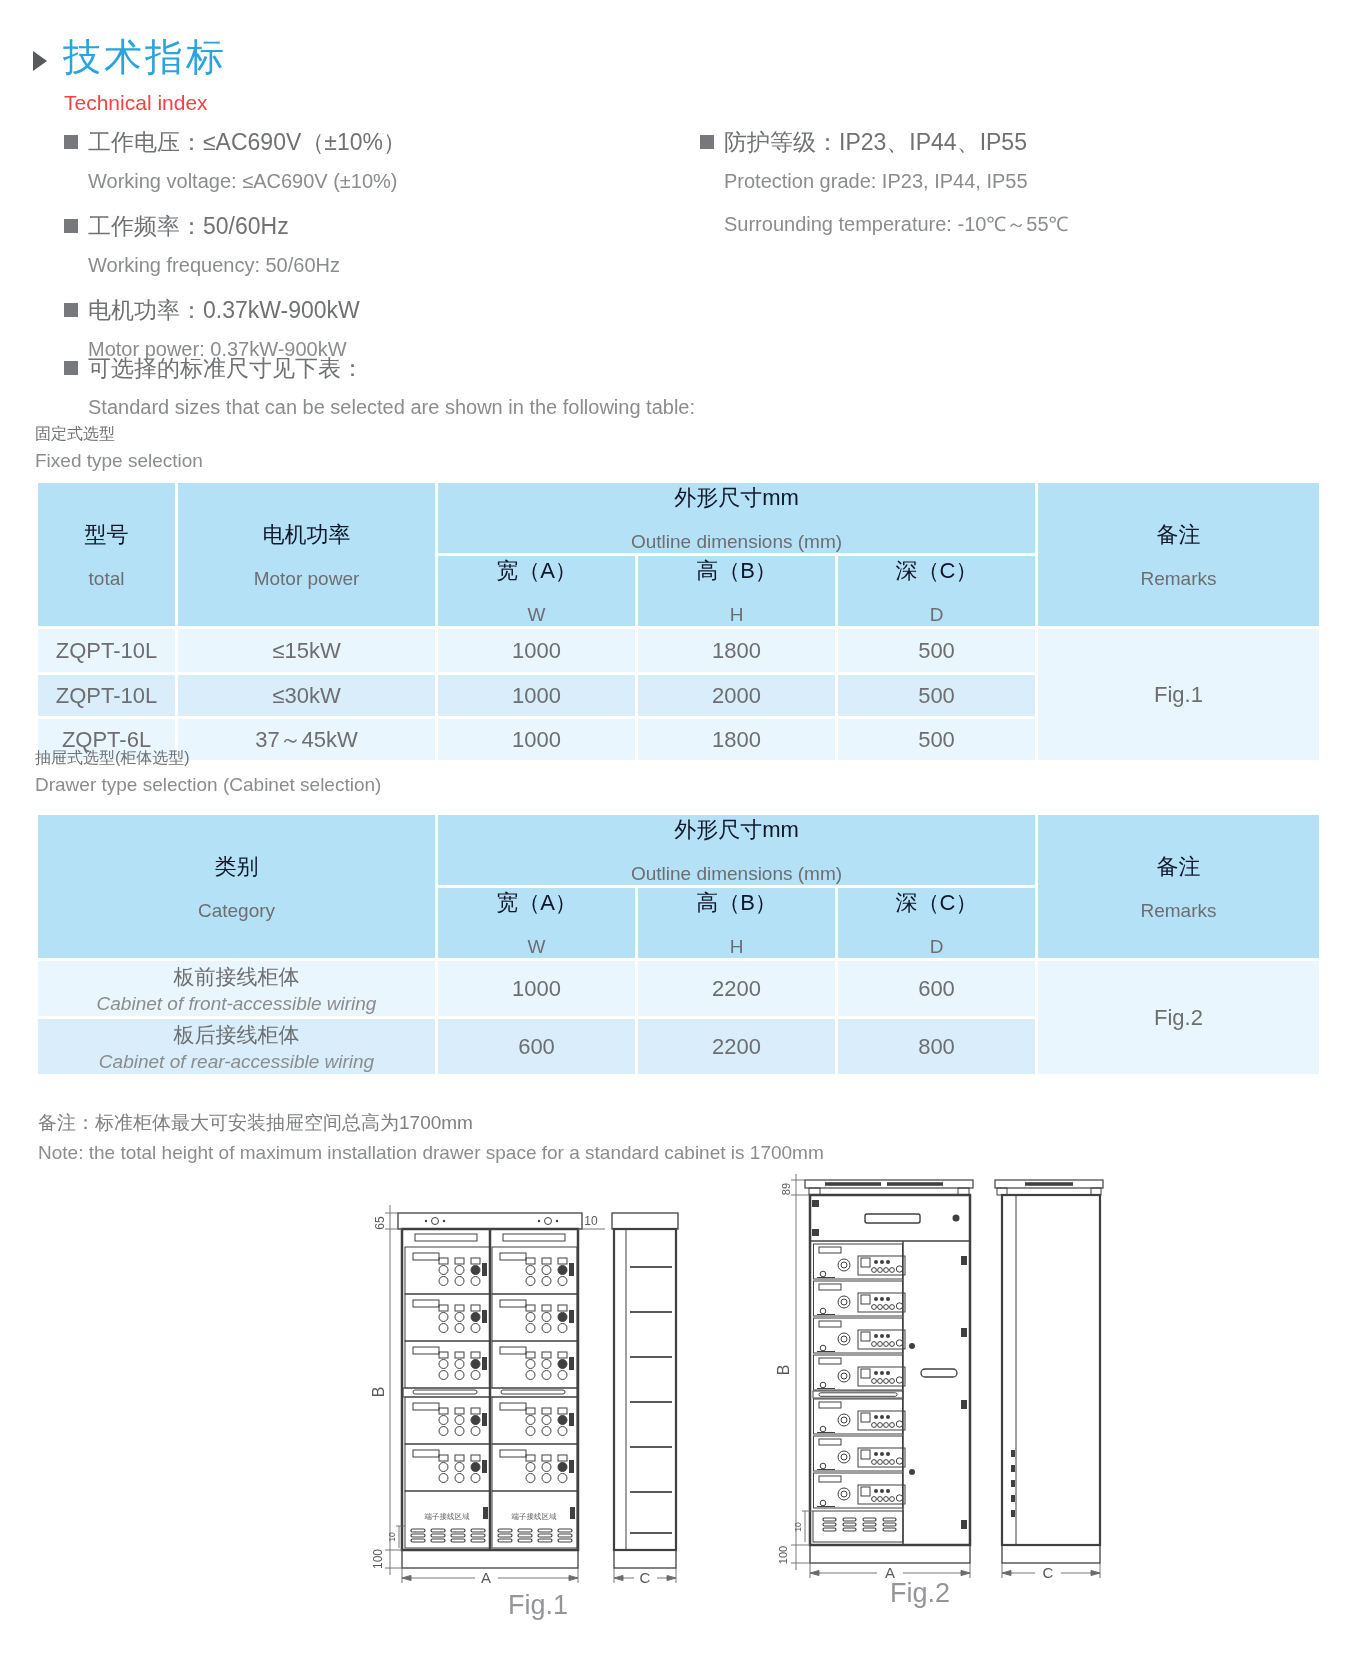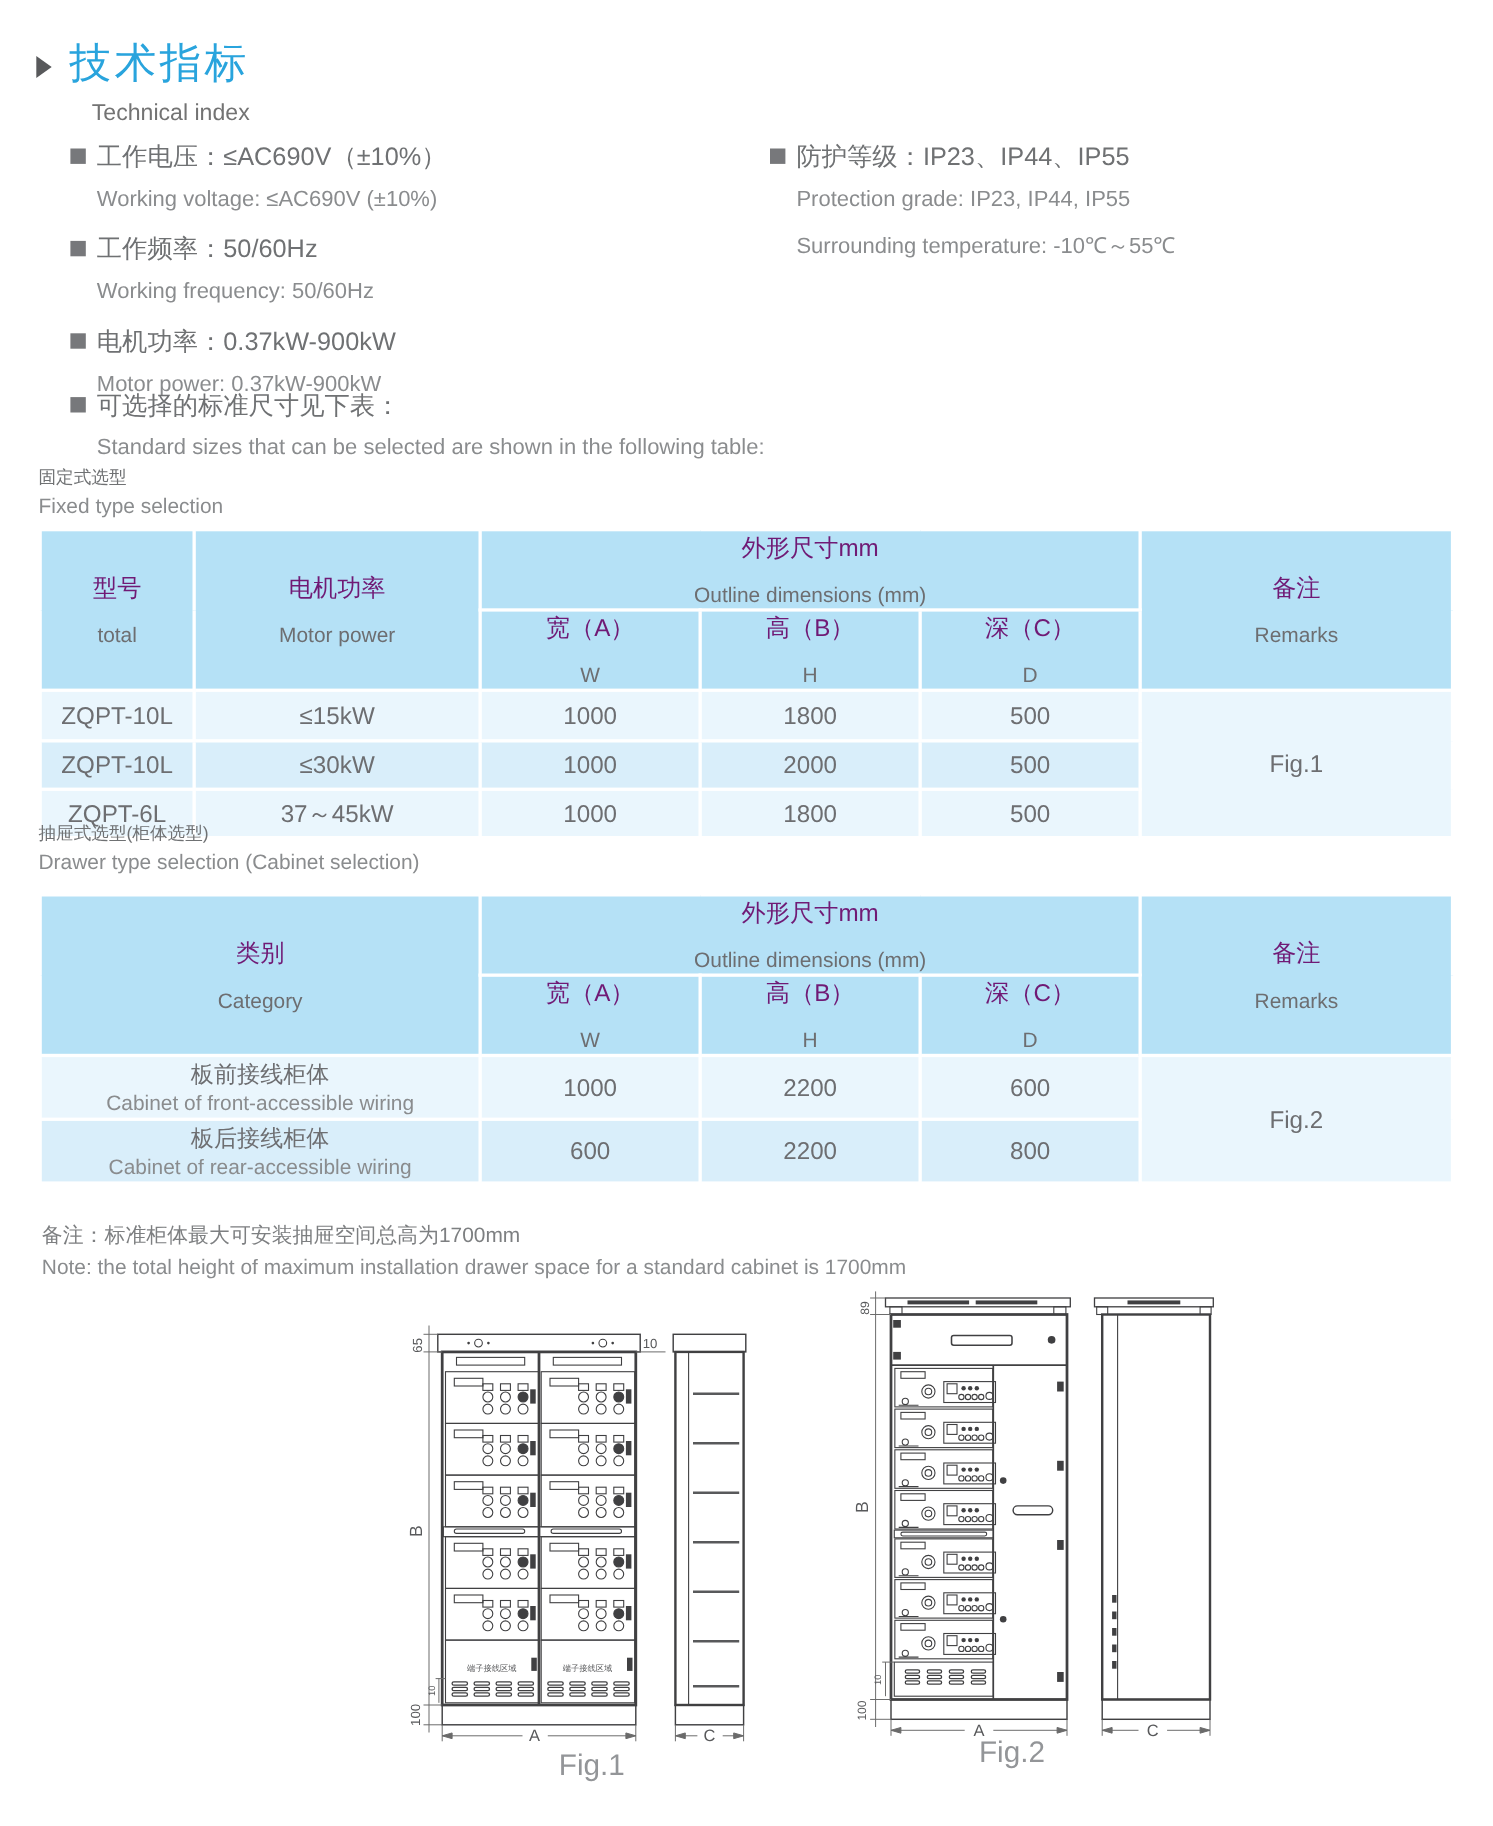--- a/index.html
+++ b/index.html
@@ -10,43 +10,43 @@
   }
   .abs { position:absolute; }
 
   
   .doc-header { left:33px; top:32px; }
   .title-row { display:flex; align-items:center; }
   .arrow { width:0; height:0; border-left:14px solid #58595b;
            border-top:10px solid transparent; border-bottom:10px solid transparent;
            margin:6px 16px 0 0; }
   .title-zh { font-size:38px; color:#29a4dd; letter-spacing:3px; }
-  .title-en { font-size:21px; color:#737373; margin:8px 0 0 31px;text-align:right; }
+  .title-en { font-size:21px; color:#ef4444; margin:8px 0 0 31px; }
 
   
   .spec-zh { font-size:23px; color:#6f7173; display:flex; align-items:center; line-height:32px; }
   .bullet { width:14px; height:14px; background:#77787b; display:inline-block; margin-right:10px; flex:none; }
   .spec-en { font-size:20px; color:#8a8c8e; margin:9px 0 15px 24px; line-height:28px; }
 
   
   .section-label .zh { font-size:16px; color:#6f7173; }
   .section-label .en { font-size:19px; color:#8a8c8e; margin-top:5px; }
 
   
   table { border-collapse:collapse; table-layout:fixed; width:1287px; }
   th, td { border:3px solid #ffffff; text-align:center; vertical-align:middle; font-weight:normal; }
   thead th { background:#b5e1f6; }
-  .zh-h { font-size:22px; color:#701a75; }
+  .zh-h { font-size:22px; color:#0f172a; }
   .en-h { font-size:19px; color:#6d6e71; margin-top:18px; }
   tbody td { font-size:22px; color:#6d6e71; }
   tr.norm td { background:#eaf6fd; }
   tr.alt  td { background:#d9eefa; }
   td.remarks { background:#e6f4fc; }
   .cat-zh { font-size:21px; color:#6d6e71; }
-  .cat-en { font-size:19px; color:#8a8c8e; margin-top:2px; }
+  .cat-en { font-size:19px; color:#8a8c8e; margin-top:2px;font-style:italic; }
 
   
   .note-zh { font-size:19px; color:#7d7f81; }
   .note-en { font-size:19px; color:#8a8c8e; margin-top:6px; }
 
   
   .fig-caption { font-size:27px; color:#939598; width:120px; text-align:center; }
   svg text { stroke:none; }
 </style>
 </head>

